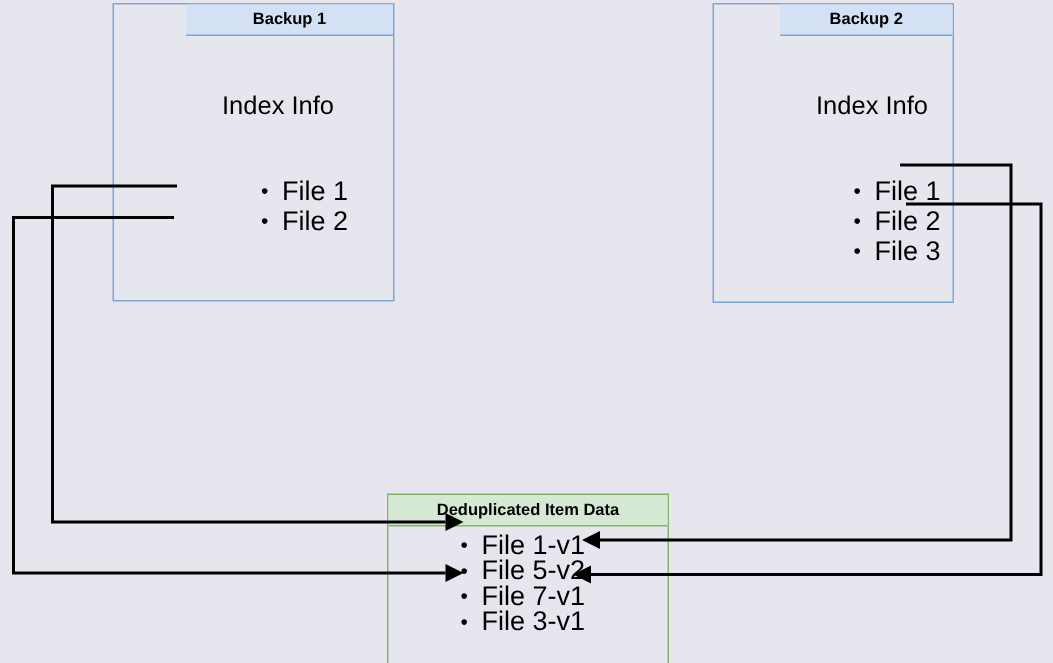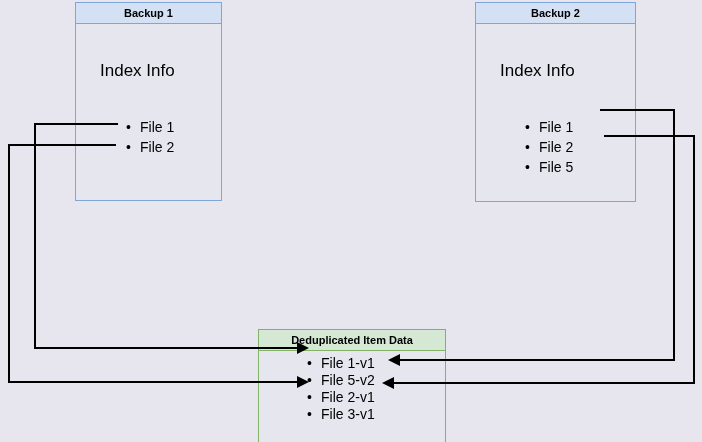--- a/index.html
+++ b/index.html
@@ -55,21 +55,21 @@
     white-space: nowrap;
   }
   .file-list {
     position: absolute;
     margin: 0;
     padding: 0;
     list-style: none;
   }
   .file-list li {
     position: relative;
-    font-size: 14px;
+    font-size: 18px;
     color: #000;
     height: 20px;
     line-height: 20px;
     white-space: nowrap;
     padding-left: 14px;
   }
   .file-list li::before {
     content: "\2022";
     position: absolute;
     left: 0;
@@ -98,50 +98,50 @@
   }
   .arrowhead {
     fill: #000000;
   }
 </style>
 </head>
 <body>
 
 <div id="canvas">
 
-  <div class="box" style="left:75px; top:2px; width:147px; height:199px;">
+  <div class="box" style="left:75px; top:2px; width:188px; height:199px;padding-left:48px;">
     <div class="box-header">Backup 1</div>
     <div class="box-body">
       <div class="index-label" style="left:24px; top:37px;">Index Info</div>
       <ul class="file-list" style="left:50px; top:93px;">
         <li>File 1</li>
         <li>File 2</li>
       </ul>
     </div>
   </div>
 
-  <div class="box" style="left:475px; top:2px; width:161px; height:200px;">
+  <div class="box" style="left:475px; top:2px; width:161px; height:200px;padding-left:44px;">
     <div class="box-header">Backup 2</div>
     <div class="box-body">
       <div class="index-label" style="left:24px; top:37px;">Index Info</div>
       <ul class="file-list" style="left:49px; top:93px;">
         <li>File 1</li>
         <li>File 2</li>
-        <li>File 5</li>
+        <li>File 3</li>
       </ul>
     </div>
   </div>
 
   <div class="box green" style="left:258px; top:281px; width:188px; height:157px;margin-top:48px;">
     <div class="box-header">Deduplicated Item Data</div>
     <div class="box-body">
       <ul class="file-list dedup-list" style="left:48px; top:4px;">
         <li>File 1-v1</li>
         <li>File 5-v2</li>
-        <li>File 2-v1</li>
+        <li>File 7-v1</li>
         <li>File 3-v1</li>
       </ul>
     </div>
   </div>
 
   <svg id="connectors" viewBox="0 0 702 442">
 
     <g>
       <path class="conn" d="M 118,124 L 35,124 L 35,348 L 297,348"></path>
       <polygon class="arrowhead" points="297,342 309,348 297,354"></polygon>

